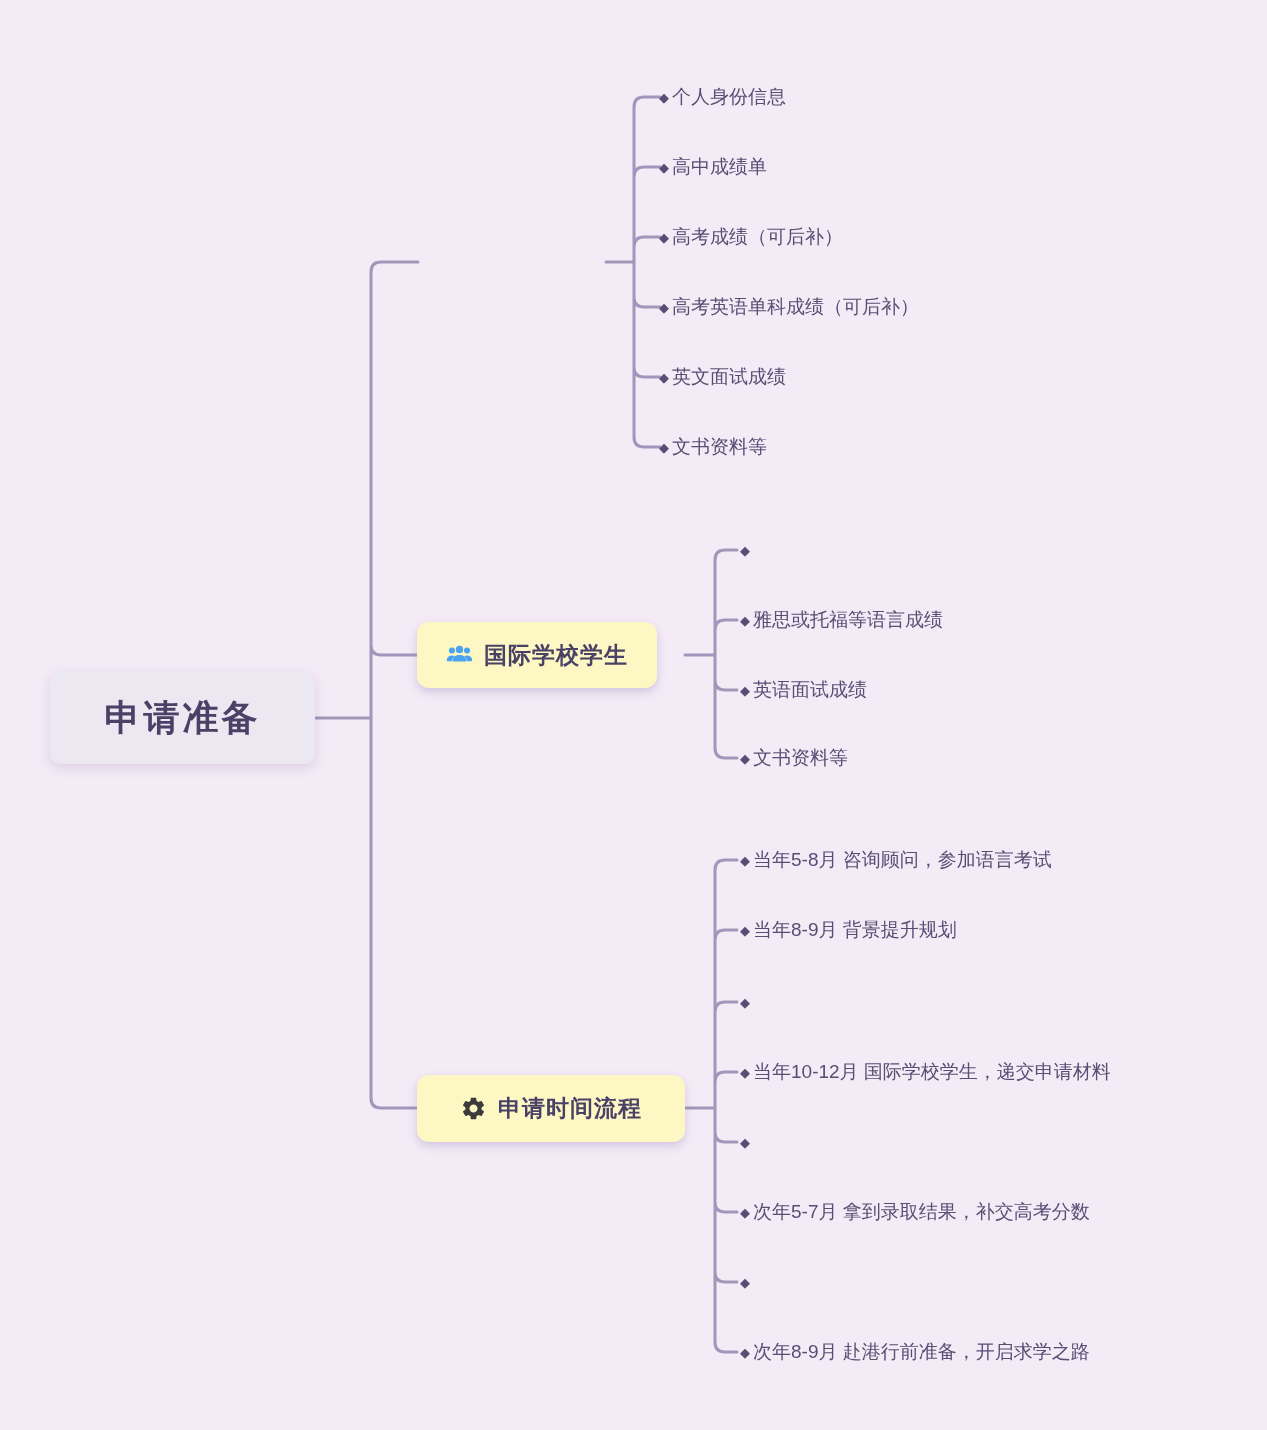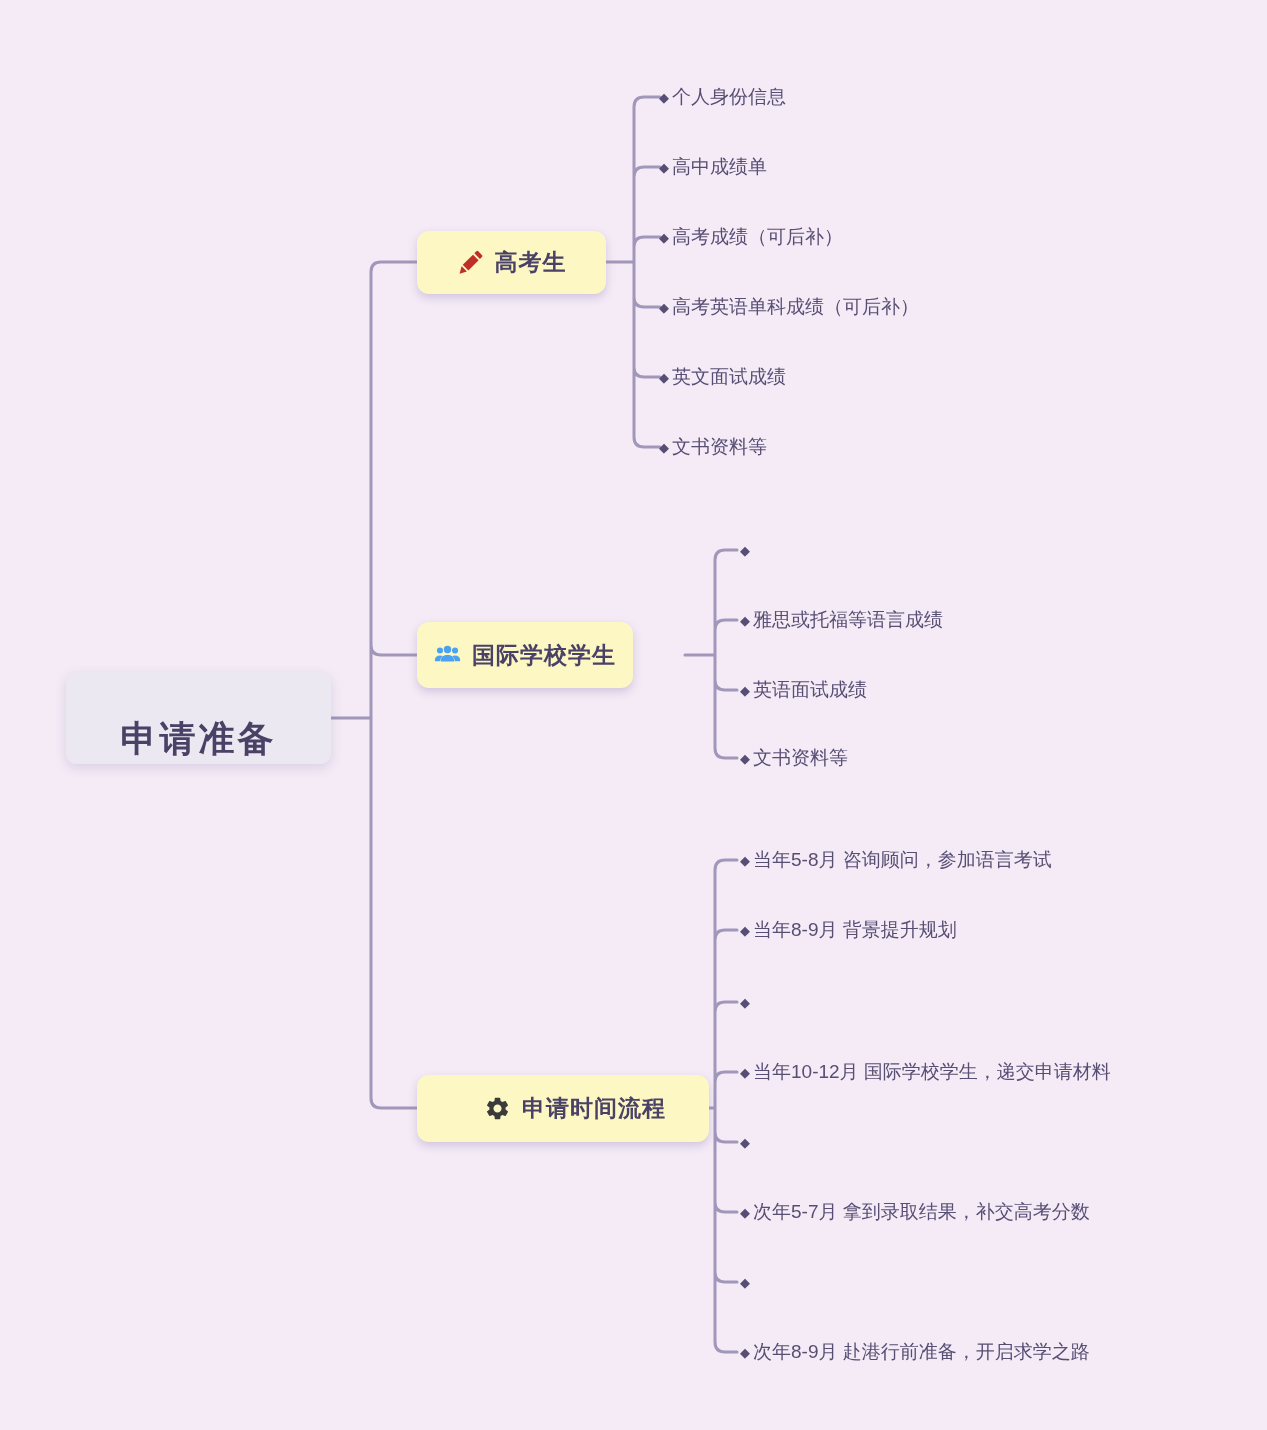--- a/index.html
+++ b/index.html
@@ -20,26 +20,26 @@
     width: 1267px; height: 1430px;
   }
   .connectors path {
     fill: none;
     stroke: #a097bb;
     stroke-width: 3;
     stroke-linecap: round;
   }
   .root-node {
     position: absolute;
-    left: 66px; top: 672px;
+    left: 50px; top: 672px;
     width: 265px; height: 92px;
     background: #ebe8f2;
     border-radius: 10px;
     box-shadow: 0 4px 12px rgba(120, 100, 160, 0.20);
-    display: flex; align-items: flex-end; justify-content: center;
+    display: flex; align-items: center; justify-content: center;
     font-size: 36px; font-weight: bold;
     letter-spacing: 3px;
     color: #4a4266;
     cursor: pointer;
   }
   .branch-node {
     position: absolute;
     background: #fdf7c4;
     border-radius: 12px;
     box-shadow: 0 4px 9px rgba(150, 130, 180, 0.35);
@@ -48,22 +48,22 @@
     cursor: pointer;
   }
   .branch-node .label {
     font-size: 23px; font-weight: bold;
     color: #4a4266;
     letter-spacing: 1px;
   }
   .branch-node .icon { display: flex; align-items: center; }
   .branch-node .icon svg { width: 27px; height: 27px; }
   #branch-gaokao        { left: 417px; top: 231px; width: 189px; height: 63px; }
-  #branch-international { left: 417px; top: 622px; width: 216px; height: 66px; }
-  #branch-timeline      { left: 417px; top: 1075px; width: 268px; height: 67px; padding-left: 24px; }
+  #branch-international { left: 417px; top: 622px; width: 240px; height: 66px; }
+  #branch-timeline      { left: 417px; top: 1075px; width: 268px; height: 67px; }
   .leaf {
     position: absolute;
     display: flex;
     align-items: center;
     height: 32px;
     white-space: nowrap;
     color: #574e74;
     cursor: pointer;
   }
   .leaf .bullet {
@@ -106,30 +106,20 @@
              M715 1082 Q715 1072 725 1072 H737
              M715 1132 Q715 1142 725 1142 H737
              M715 1202 Q715 1212 725 1212 H737
              M715 1272 Q715 1282 725 1282 H737"></path>
   </svg>
 
   <div class="root-node">
     <span>申请准备</span>
   </div>
 
-  <div class="branch-node" id="branch-gaokao">
-    <span class="icon">
-      <svg viewBox="0 0 24 24">
-        <path fill="#bf2f26" d="M2.3 21.9 L4.1 15.4 L8.8 20.1 Z"></path>
-        <path fill="#bf2f26" d="M5.1 14.1 L14.2 5 L19.2 10 L10.1 19.1 Z"></path>
-        <path fill="#bf2f26" d="M15.4 3.8 L17.2 2 Q18 1.2 18.9 2.1 L22.1 5.3 Q23 6.2 22.2 7 L20.4 8.8 Z"></path>
-      </svg>
-    </span>
-    <span class="label">高考生</span>
-  </div>
 
   <div class="branch-node" id="branch-international">
     <span class="icon">
       <svg viewBox="0 0 24 24">
         <g fill="#4ba2f1">
           <circle cx="5.3" cy="7.6" r="2.7"></circle>
           <circle cx="18.7" cy="7.6" r="2.7"></circle>
           <circle cx="12" cy="6.6" r="3.3"></circle>
           <path d="M0.8 17.2 v-1.7 c0-2.1 1.9-3.6 4.5-3.6 1 0 1.9 0.25 2.6 0.65 -1.4 1.05-2.2 2.55-2.2 4.2 v0.45 Z"></path>
           <path d="M23.2 17.2 v-1.7 c0-2.1-1.9-3.6-4.5-3.6 -1 0-1.9 0.25-2.6 0.65 1.4 1.05 2.2 2.55 2.2 4.2 v0.45 Z"></path>

